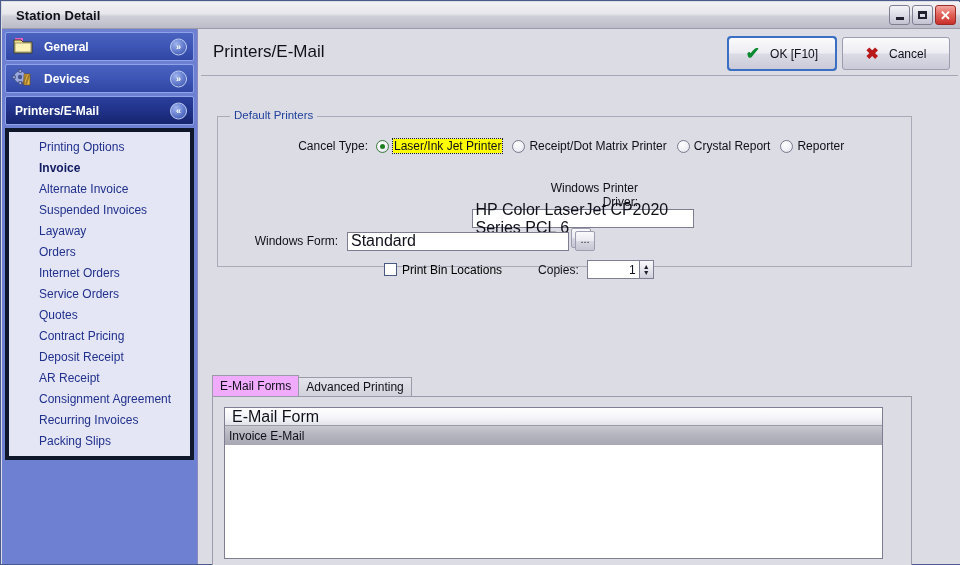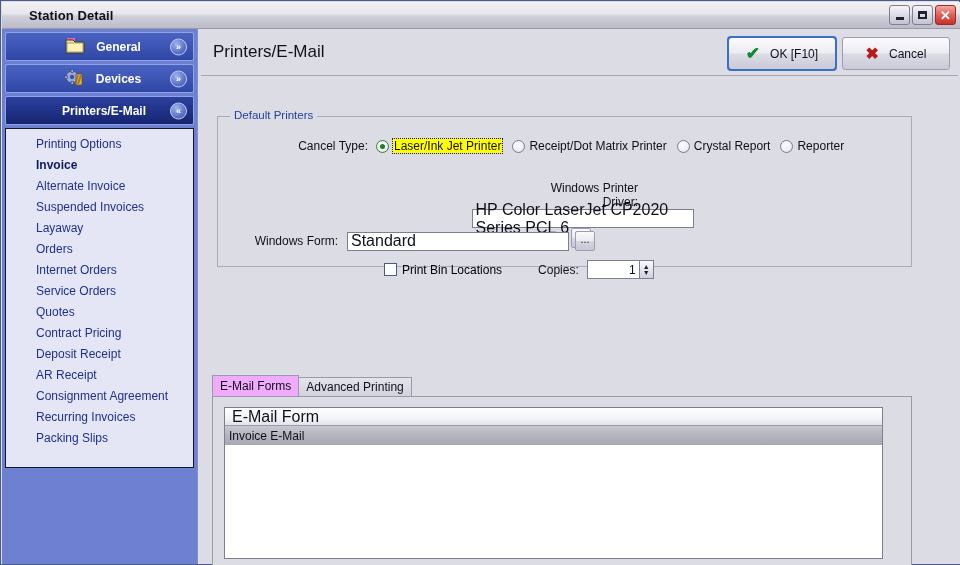--- a/index.html
+++ b/index.html
@@ -20,21 +20,21 @@
 
   
   .titlebar {
     position: absolute; left: 1px; top: 1px;
     width: 958px; height: 27px;
     background: linear-gradient(to bottom, #f2f2f4 0%, #e6e6ec 45%, #cfcfd9 55%, #bcbcc9 100%);
     border-bottom: 1px solid #9a9aa8;
     display: flex; align-items: center;
   }
   .title-text {
-    margin-left: 27px;
+    margin-left: 14px;
     font-size: 13px; font-weight: bold; color: #101018;
     letter-spacing: 0.1px;
   }
   .win-btns {
     position: absolute; right: 4px; top: 3px;
     display: flex; gap: 2px;
   }
   .win-btn {
     width: 21px; height: 20px;
     border: 1px solid #7f7f94;
@@ -64,41 +64,41 @@
     border-right: 1px solid #8a8ac0;
     padding: 3px;
   }
   .nav-header {
     height: 29px; margin-bottom: 3px;
     background: linear-gradient(to bottom, #4a63c0 0%, #3d55b4 50%, #2f46a4 100%);
     border: 1px solid #8fa4e8;
     border-radius: 2px;
     display: flex; align-items: center;
     color: #ffffff; font-size: 12px; font-weight: bold;
-    cursor: pointer; position: relative; justify-content: center;
+    cursor: pointer; position: relative;
   }
   .nav-header.active {
     background: linear-gradient(to bottom, #2b3f9c 0%, #203289 50%, #17256e 100%);
   }
   .nav-header .hdr-label { margin-left: 8px; }
   .nav-header .hdr-icon { width: 26px; margin-left: 4px; display: flex; align-items: center; justify-content: center; }
   .chev {
     position: absolute; right: 6px; top: 50%; transform: translateY(-50%);
     width: 17px; height: 17px; border-radius: 50%;
     background: radial-gradient(circle at 35% 30%, #9fb4ee 0%, #5a73c8 60%, #3b4fa4 100%);
     border: 1px solid #c2d0f4;
     display: flex; align-items: center; justify-content: center;
     font-size: 9px; color: #ffffff; line-height: 1;
   }
 
   .nav-list {
     background: #e4e6f6;
-    border: 1px solid #0f172a;
+    border: 4px solid #0f172a;
     margin-top: 0;
-    padding: 5px 0 18px 0;
+    padding: 5px 0 4px 0;
   }
   .nav-item {
     font-size: 12px; color: #20308c;
     padding: 1px 0 1px 30px;
     line-height: 19px;
     cursor: pointer; white-space: nowrap;
   }
   .nav-item.selected { font-weight: bold; color: #101a60; }
 
   

